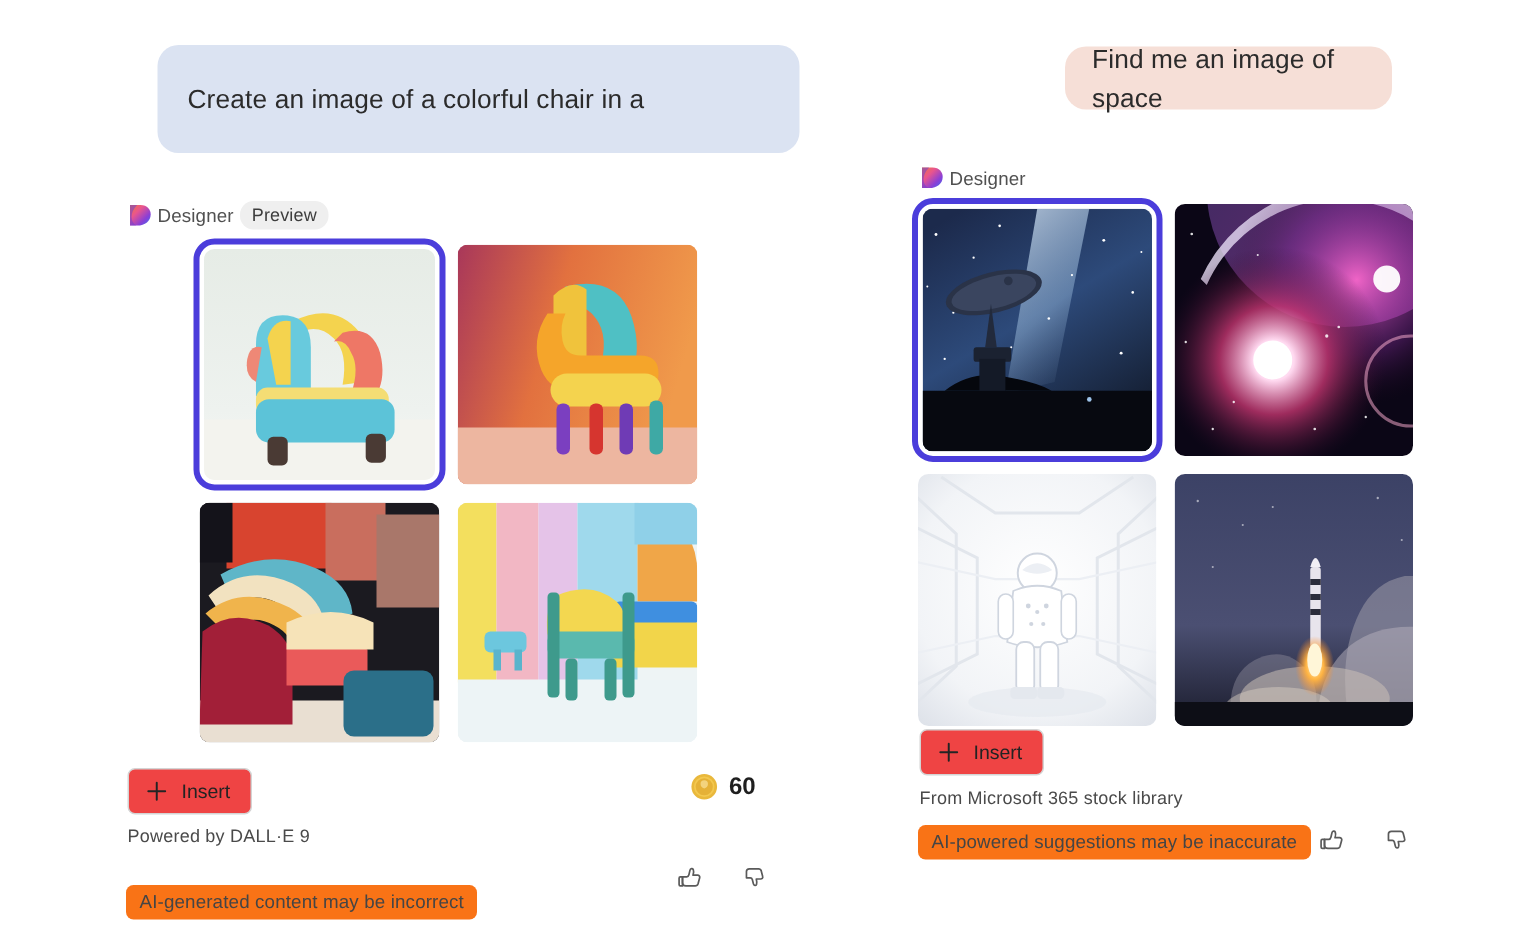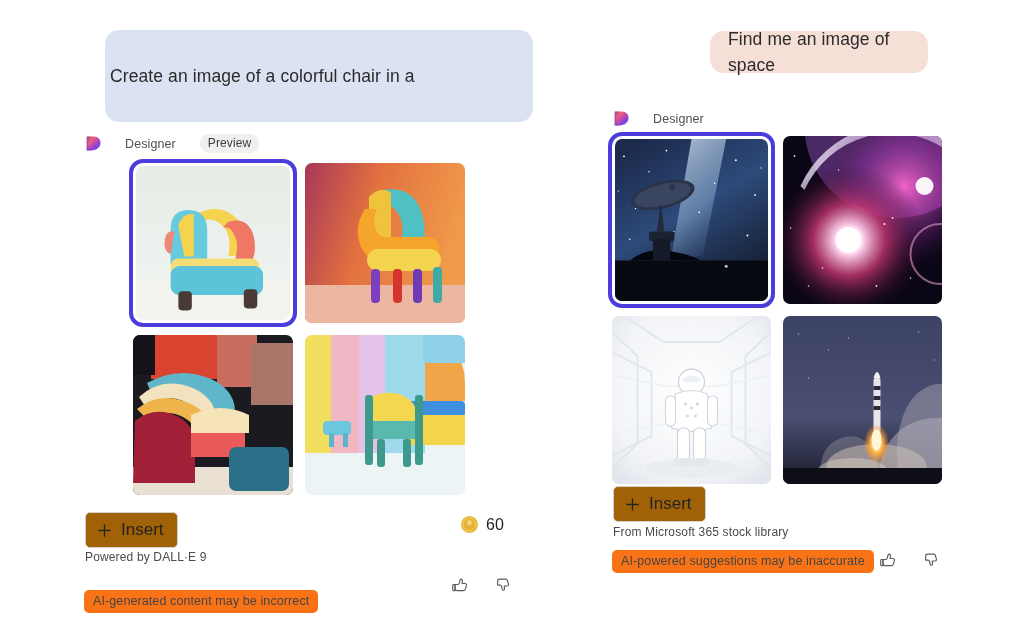--- a/index.html
+++ b/index.html
@@ -25,38 +25,38 @@
     box-sizing: border-box;
     display: flex;
     align-items: center;
     color: #2b2b2b;
     font-size: 17.5px;
     line-height: 26px;
     letter-spacing: .1px;
   }
   #prompt-left {
     left: 105px; top: 30px;
-    width: 428px; height: 92px;
+    width: 428px; height: 72px;
     background: #dbe3f2;
-    padding: 0 5px;
+    padding: 0 20px;
   }
   #prompt-left .txt { display: block; }
   #prompt-right {
     left: 710px; top: 31px;
     width: 218px; height: 42px;
     background: #f6dfd7;
     padding: 0 18px;
     justify-content: center;
   }
 
   
   .designer-row {
     display: flex;
     align-items: center;
-    gap: 24px;
+    gap: 4px;
   }
   .designer-logo {
     width: 17px; height: 17px;
     position: relative;
     flex: none;
   }
   .designer-logo svg { display: block; }
   .designer-name {
     font-size: 12.5px;
     color: #505050;
@@ -98,23 +98,23 @@
   }
   .thumb svg { display: block; width: 100%; height: 100%; }
 
   
   .insert-btn {
     display: inline-flex;
     align-items: center;
     gap: 9px;
     border: 1px solid #d4d4d4;
     border-radius: 5px;
-    background: #a16207;
+    background: #ef4444;
     padding: 7px 13px 7px 11px;
-    font-size: 17px;
+    font-size: 13px;
     color: #232323;
     box-sizing: border-box;
     cursor: pointer;
   }
   .plus-icon { width: 15px; height: 15px; display:block; }
 
   .footnote {
     font-size: 12px;
     color: #4a4a4a;
     letter-spacing: .15px;
@@ -129,21 +129,21 @@
     letter-spacing: .1px;
   }
 
   .coin-row {
     display: flex;
     align-items: center;
     gap: 7px;
   }
   .coin-num {
     font-size: 16px;
-    font-weight: normal;
+    font-weight: bold;
     color: #1f1f1f;
   }
 
   .feedback-row { display: flex; align-items: center; gap: 22px; }
   .fb-icon { width: 20px; height: 20px; display:block; cursor: pointer; }
 </style>
 </head>
 <body>
 
 <div class="abs bubble" id="prompt-left">

